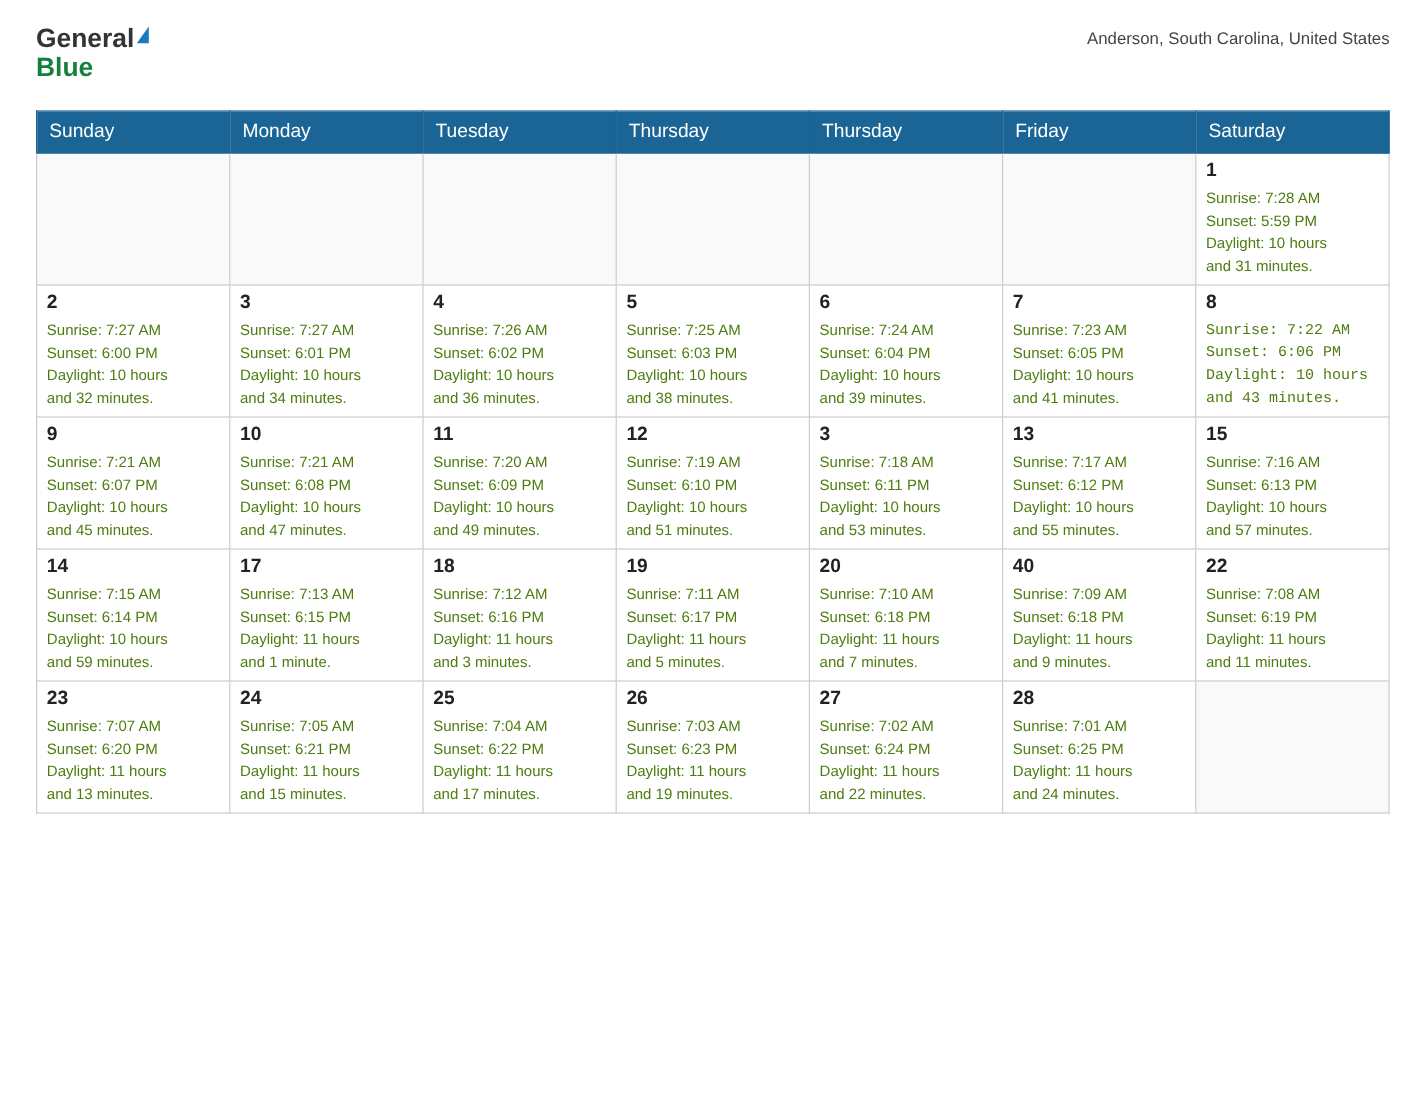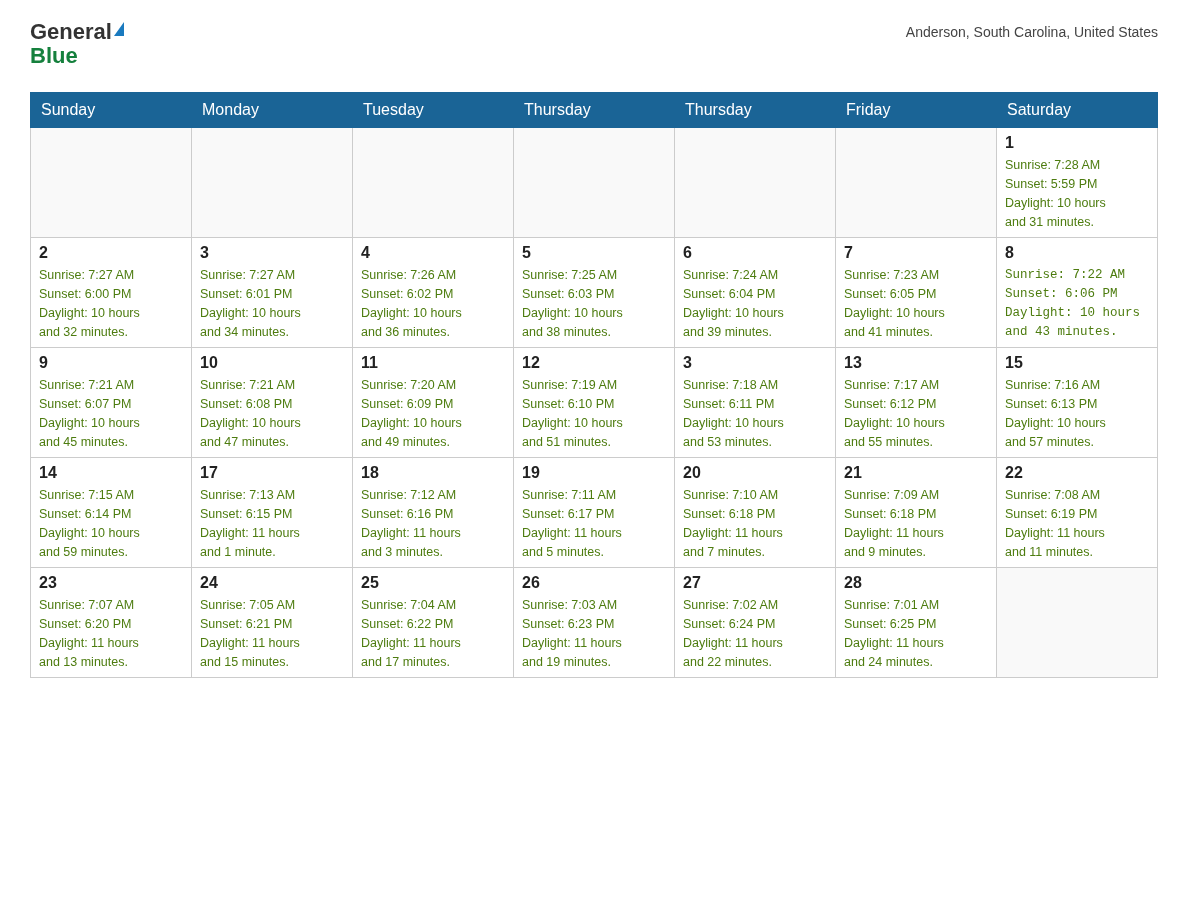--- a/index.html
+++ b/index.html
@@ -267,21 +267,21 @@
 and 5 minutes.</div>
         </td>
         <td>
           <div class="day-number">20</div>
           <div class="day-info" style="white-space: pre-line;">Sunrise: 7:10 AM
 Sunset: 6:18 PM
 Daylight: 11 hours
 and 7 minutes.</div>
         </td>
         <td>
-          <div class="day-number">21</div>
+          <div class="day-number">40</div>
           <div class="day-info" style="white-space: pre-line;">Sunrise: 7:09 AM
 Sunset: 6:18 PM
 Daylight: 11 hours
 and 9 minutes.</div>
         </td>
         <td>
           <div class="day-number">22</div>
           <div class="day-info" style="white-space: pre-line;">Sunrise: 7:08 AM
 Sunset: 6:19 PM
 Daylight: 11 hours

